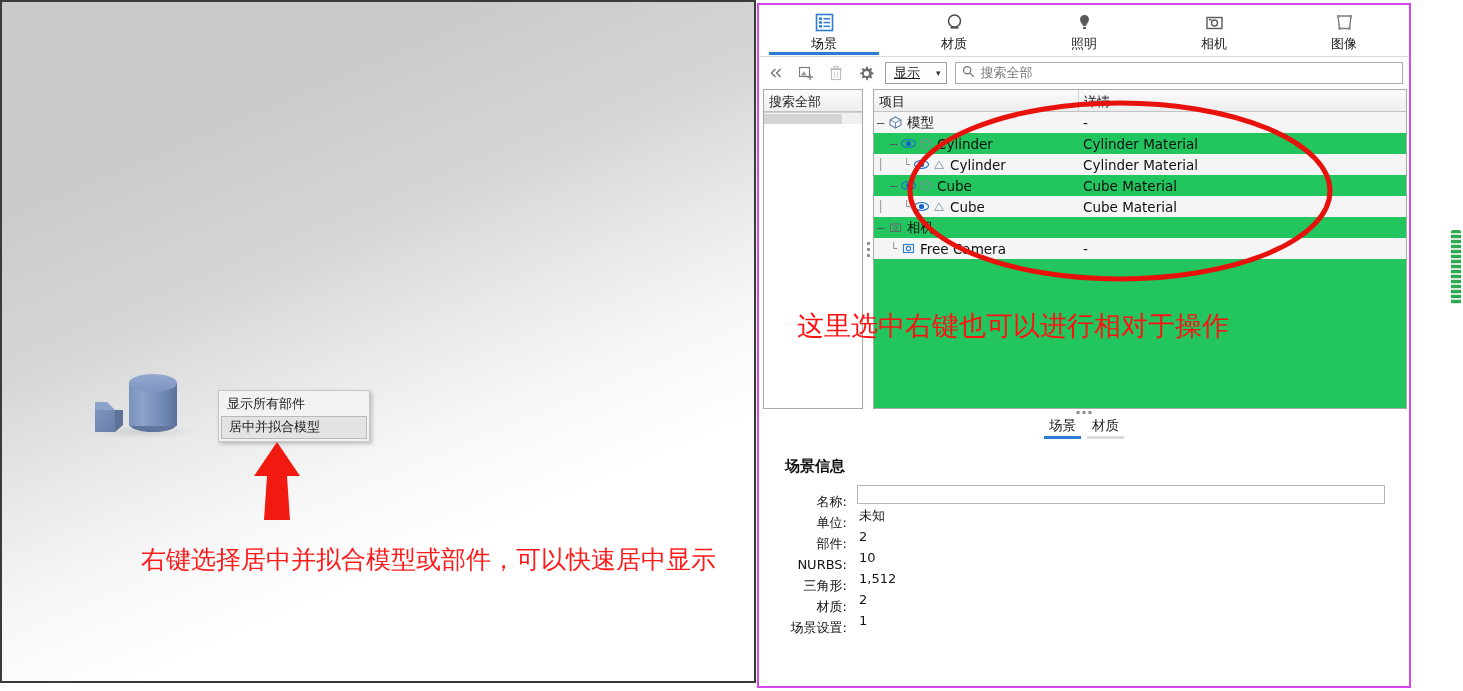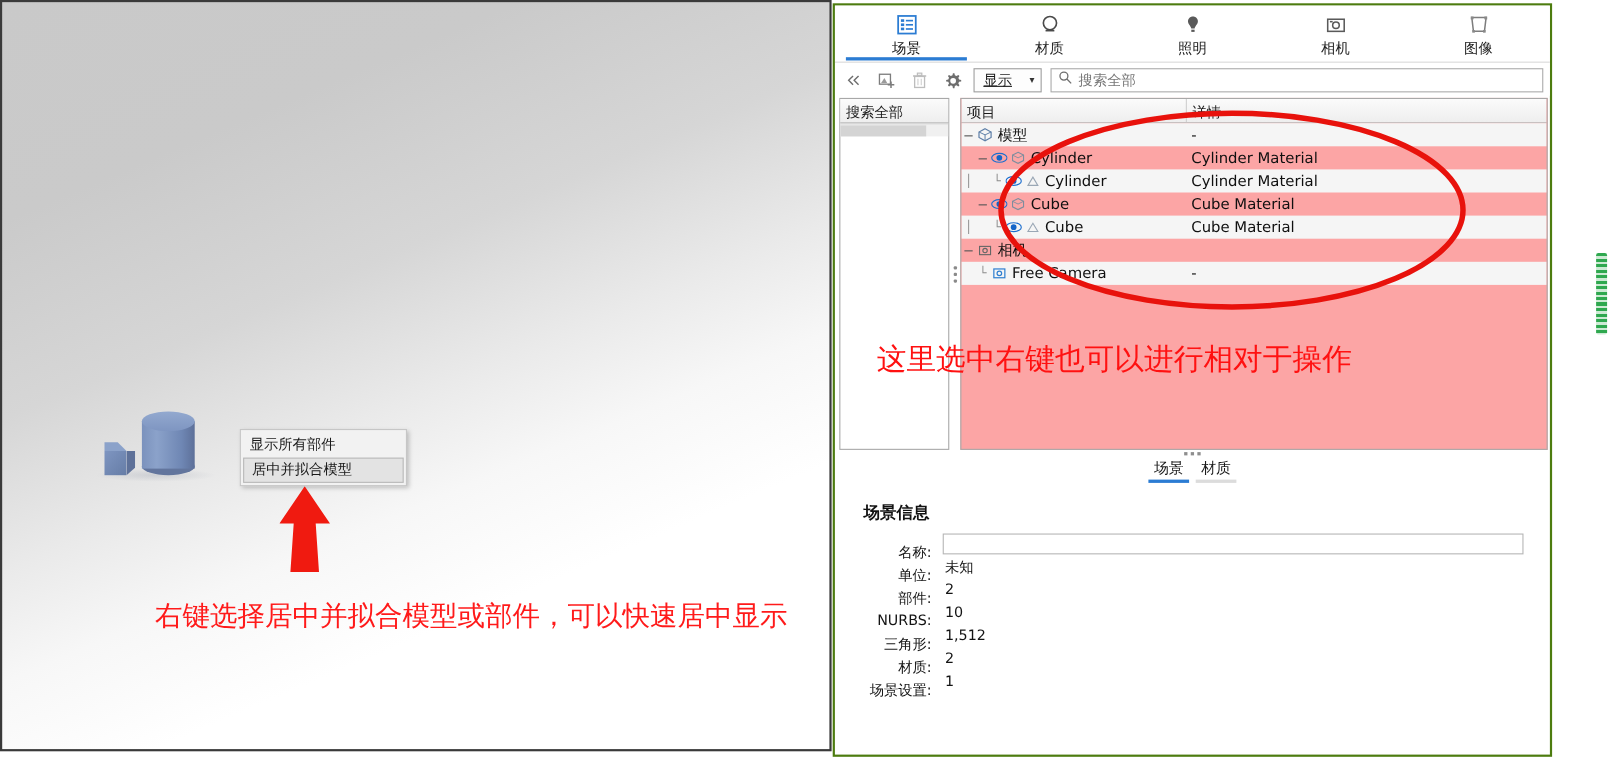--- a/index.html
+++ b/index.html
@@ -79,21 +79,21 @@
   
   #vp-annotation {
     position: absolute; left: 139px; top: 541px;
     font-size: 25px; color: #ff1a1a; white-space: nowrap;
     font-family: "DejaVu Sans", sans-serif;
   }
 
   
   #right-panel {
     position: absolute; left: 757px; top: 3px; width: 654px; height: 685px;
-    border: 2px solid #4d7c0f;
+    border: 2px solid #d946ef;
     background: #ffffff;
     overflow: hidden;
   }
   
   #tabbar {
     position: relative; height: 52px; display: flex; align-items: flex-start;
     background: #ffffff;
     border-bottom: 1px solid #d9d9d9;
   }
   .tab {
@@ -151,21 +151,21 @@
     content: ""; position: absolute; left: 3px; top: 0px; width: 4px; height: 8px;
     border: solid #1d6fcf; border-width: 0 2px 2px 0; transform: rotate(42deg);
   }
   #ss-hscroll { height: 12px; background: #f0f0f0; border-top: 1px solid #d0d0d0; position: relative; }
   #ss-hscroll .thumb { position: absolute; left: 0; top: 1px; width: 78px; height: 10px; background: #d4d4d4; }
 
   #splitter { width: 10px; display: flex; align-items: center; justify-content: center; }
   #splitter .dots { display: flex; flex-direction: column; gap: 3px; }
   #splitter .dots i { width: 3px; height: 3px; background: #8a8a8a; display: block; border-radius: 1px;}
 
-  #tree-pane { flex: 1 1 auto; border: 1px solid #a8a8a8; background: #fca5a5; display: flex; flex-direction: column; overflow: hidden; }
+  #tree-pane { flex: 1 1 auto; border: 1px solid #a8a8a8; background: #22c55e; display: flex; flex-direction: column; overflow: hidden; }
   #tree-head { display: flex; background: linear-gradient(to bottom,#fbfbfb,#eeeeee); border-bottom: 1px solid #c3c3c3; height: 22px; }
   #tree-head .th { font-size: 13px; color: #1b1b1b; padding: 3px 5px; font-family: "DejaVu Sans", sans-serif; }
   #tree-head .th.c1 { width: 205px; border-right: 1px solid #cfcfcf; }
   #tree-rows { flex: 1 1 auto; }
   .trow { display: flex; height: 21px; align-items: center; font-size: 13.5px; color: #101010;
           font-family: "DejaVu Sans", sans-serif; }
   .trow.alt { background: #f5f5f5; }
   .trow .c1 { width: 205px; display: flex; align-items: center; height: 21px; }
   .trow .c2 { flex: 1 1 auto; padding-left: 4px; color: #101010; }
   .expander { width: 13px; text-align: center; color: #555; font-size: 12px; flex: 0 0 13px; }

